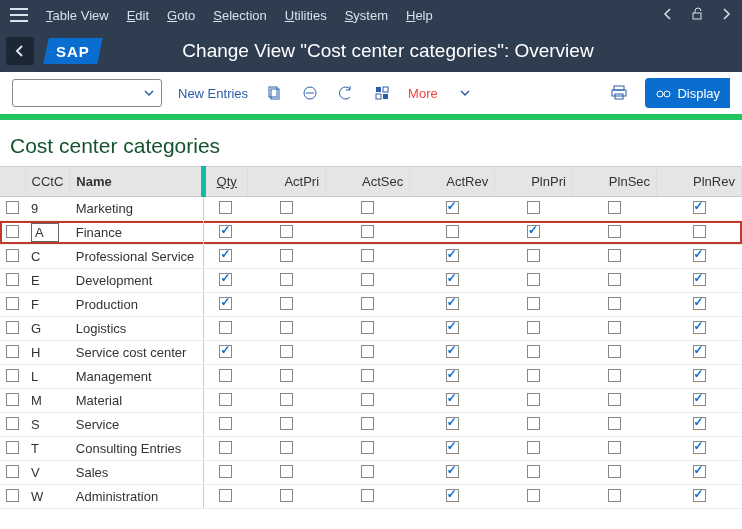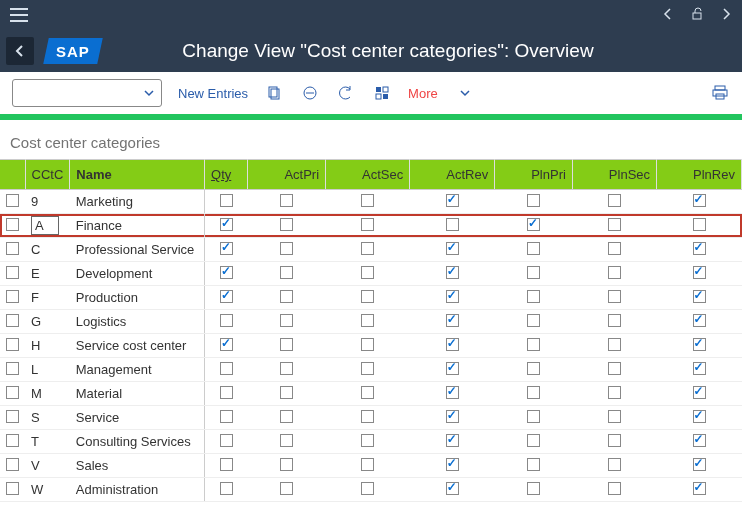--- a/index.html
+++ b/index.html
@@ -79,44 +79,44 @@
   .combo svg { width:12px;height:12px;}
   .new-entries { color:#2a5caa; cursor:pointer; }
   .tool-icon { color:#2a5caa; cursor:pointer; width:20px;height:20px;display:inline-flex;align-items:center;justify-content:center;}
   .more { color:#ef4444; cursor:pointer; display:flex;align-items:center;gap:21px;}
   .toolbar-spacer { flex:1; }
   .display-btn {
     background:#0a6ed1; color:#fff; height:30px;
     display:flex;align-items:center; padding:0 10px;
     border-radius:4px 0 0 4px; gap:6px; cursor:pointer;
   }
-  .section-title { padding: 14px 10px 8px; font-size:15px; color:#737373;}
+  .section-title { padding: 14px 10px 8px; font-size:21px; color:#14532d;}
   .grid {
     width: 100%;
     border-collapse: collapse;
   }
   .grid th {
-    background:#84cc16; border-top:1px solid #ccc; border-bottom:1px solid #ccc;
+    background:#e5e5e5; border-top:1px solid #ccc; border-bottom:1px solid #ccc;
     border-right:1px solid #ddd;
     height:30px; font-weight:normal; color:#333; text-align:left;
     padding: 0 6px;
   }
   .grid th.center { text-align:center;padding-left:36px; }
   .grid td {
     height:24px; border-bottom:1px solid #eee;
     padding:0 6px; font-size:13px; color:#333;
   }
   .grid td.sel { width:22px; text-align:center;}
   .grid td.code { width:42px; }
   .grid td.name { }
   .grid td.cb { width:60px; text-align:center; }
   .grid th.sel-h { width:22px;}
   .grid th.code-h { width:42px;}
   .grid th.name-h { width:200px;font-weight:bold;}
-  .grid th.qty-h { width:48px; border-left:1px solid #14b8a6;text-decoration:underline;}
+  .grid th.qty-h { width:48px; text-align:center; border-left:5px solid #14b8a6;text-decoration:underline;}
   .grid th.cb-h { width:62px; text-align:center;}
   .chk {
     width:13px;height:13px;border:1px solid #888;display:inline-block;
     position:relative; background:#fff;
   }
   .chk.checked::after {
     content:"✓"; position:absolute; top:-3px; left:0px;
     font-size:12px; color:#0a6ed1; font-weight:bold;
   }
   tr.highlight-row td {
@@ -132,20 +132,29 @@
 </style>
 </head>
 <body>
 
 <div class="menubar">
   <div class="menu-icon">
     <span></span>
       <span></span>
       <span></span>
   </div>
+  <div id="menu-items" style="display:flex;gap:18px;">
+      <span class="menu-item"><span class="ul">T</span>able View</span>
+      <span class="menu-item"><span class="ul">E</span>dit</span>
+      <span class="menu-item"><span class="ul">G</span>oto</span>
+      <span class="menu-item"><span class="ul">S</span>election</span>
+      <span class="menu-item"><span class="ul">U</span>tilities</span>
+      <span class="menu-item"><span class="ul">S</span>ystem</span>
+      <span class="menu-item"><span class="ul">H</span>elp</span>
+    </div>
   <div class="menubar-spacer"></div>
   <div class="right-icons">
     <span style="cursor:pointer;">
       <svg width="12" height="12" viewBox="0 0 12 12">
           <path d="M8 1 L3 6 L8 11" stroke="#d8e2ec" stroke-width="1.5" fill="none"></path>
         </svg>
     </span>
     <span style="cursor:pointer;">
       <svg width="14" height="14" viewBox="0 0 14 14">
           <rect x="3" y="6" width="8" height="6" stroke="#d8e2ec" fill="none"></rect>
@@ -215,20 +224,28 @@
       </svg>
   </span>
   <div class="toolbar-spacer"></div>
   <span class="tool-icon">
     <svg width="18" height="18" viewBox="0 0 18 18">
         <rect x="4" y="2" width="10" height="4" stroke="#2a5caa" fill="none"></rect>
         <rect x="2" y="6" width="14" height="6" stroke="#2a5caa" fill="none"></rect>
         <rect x="5" y="10" width="8" height="5" stroke="#2a5caa" fill="none"></rect>
       </svg>
   </span>
+  <div class="display-btn">
+    <svg width="16" height="16" viewBox="0 0 16 16">
+        <circle cx="5" cy="9" r="3" stroke="#fff" fill="none"></circle>
+        <circle cx="12" cy="9" r="3" stroke="#fff" fill="none"></circle>
+        <line x1="8" y1="9" x2="9" y2="9" stroke="#fff"></line>
+      </svg>
+    <span>Display</span>
+  </div>
 </div>
 
 <div class="section-title">Cost center categories</div>
 
 <table class="grid">
   <thead>
     <tr>
       <th class="sel-h"></th>
       <th class="code-h">CCtC</th>
       <th class="name-h">Name</th>
@@ -358,21 +375,21 @@
         <td class="cb"><span class="chk"></span></td>
         <td class="cb"><span class="chk"></span></td>
         <td class="cb"><span class="chk checked"></span></td>
         <td class="cb"><span class="chk"></span></td>
         <td class="cb"><span class="chk"></span></td>
         <td class="cb"><span class="chk checked"></span></td>
       </tr>
       <tr>
         <td class="sel"><span class="chk"></span></td>
         <td class="code">T</td>
-        <td class="name">Consulting Services</td>
+        <td class="name">Consulting Entries</td>
         <td class="cb col-divider"><span class="chk"></span></td>
         <td class="cb"><span class="chk"></span></td>
         <td class="cb"><span class="chk"></span></td>
         <td class="cb"><span class="chk checked"></span></td>
         <td class="cb"><span class="chk"></span></td>
         <td class="cb"><span class="chk"></span></td>
         <td class="cb"><span class="chk checked"></span></td>
       </tr>
       <tr>
         <td class="sel"><span class="chk"></span></td>

